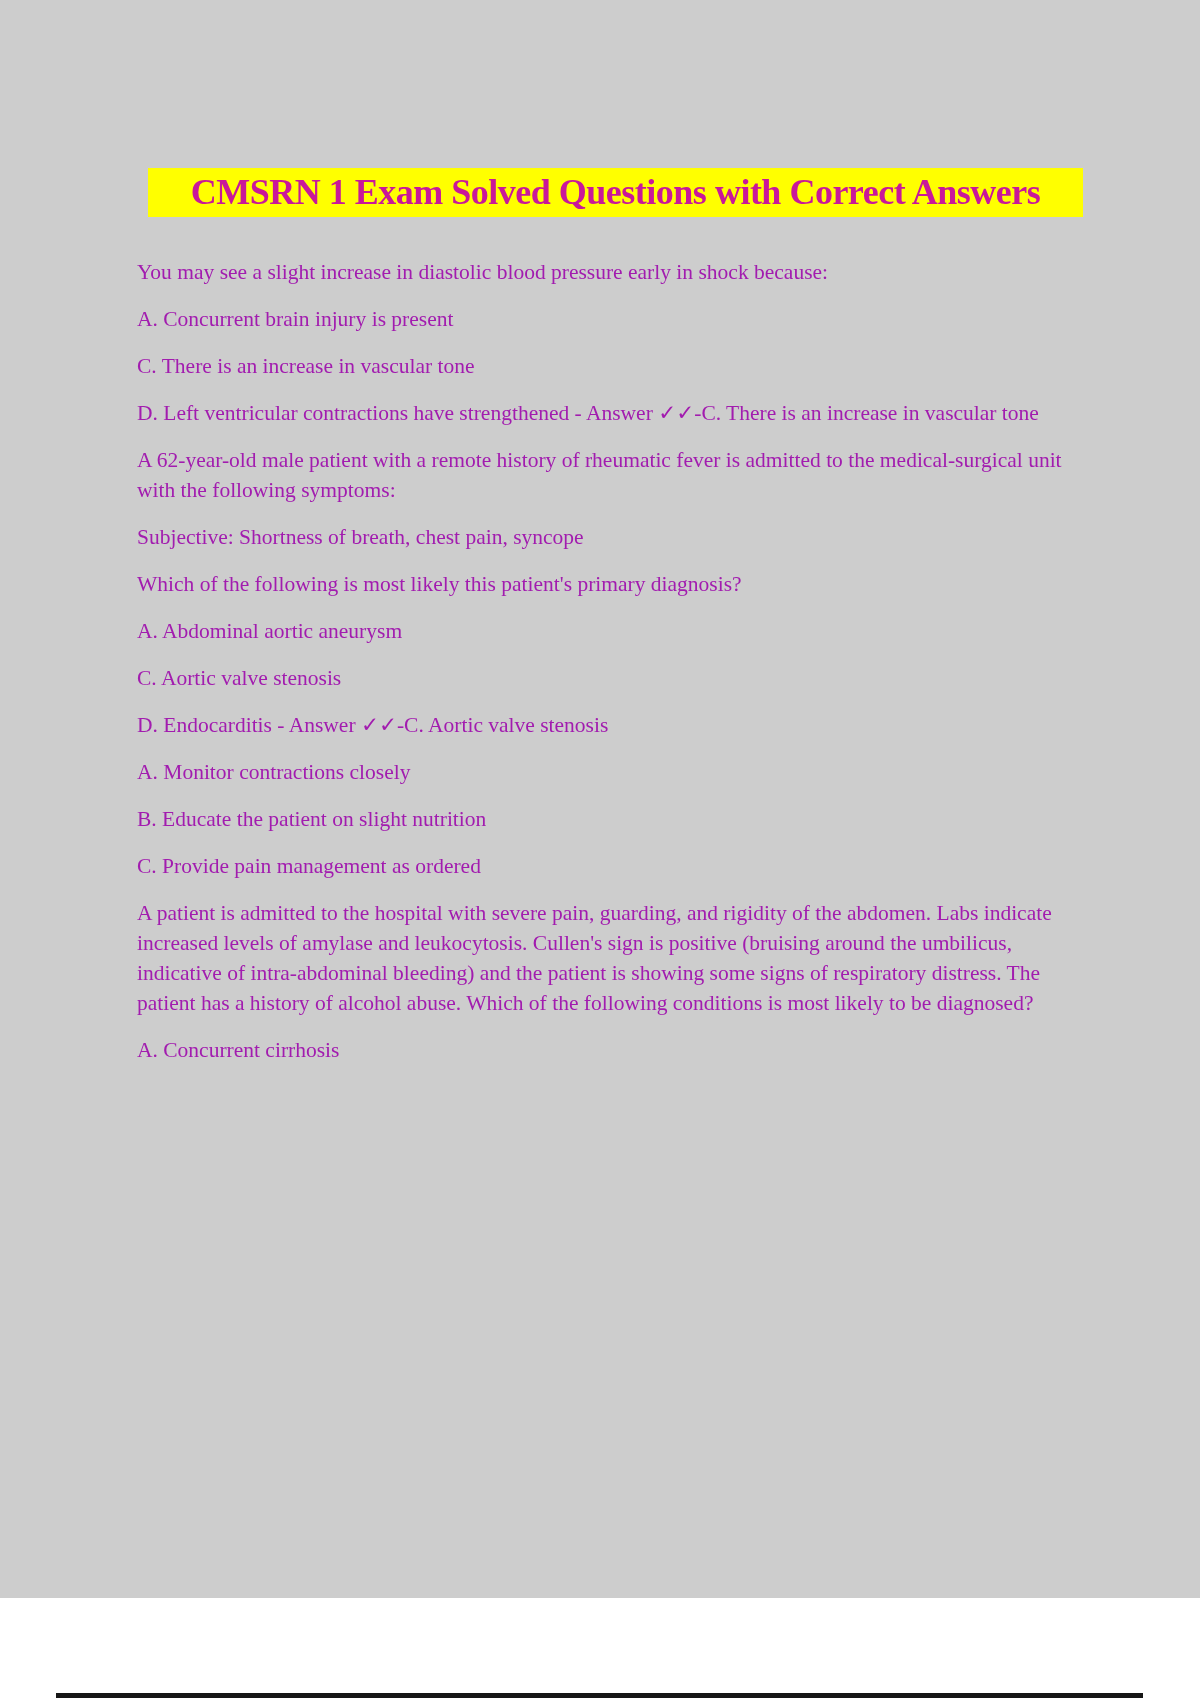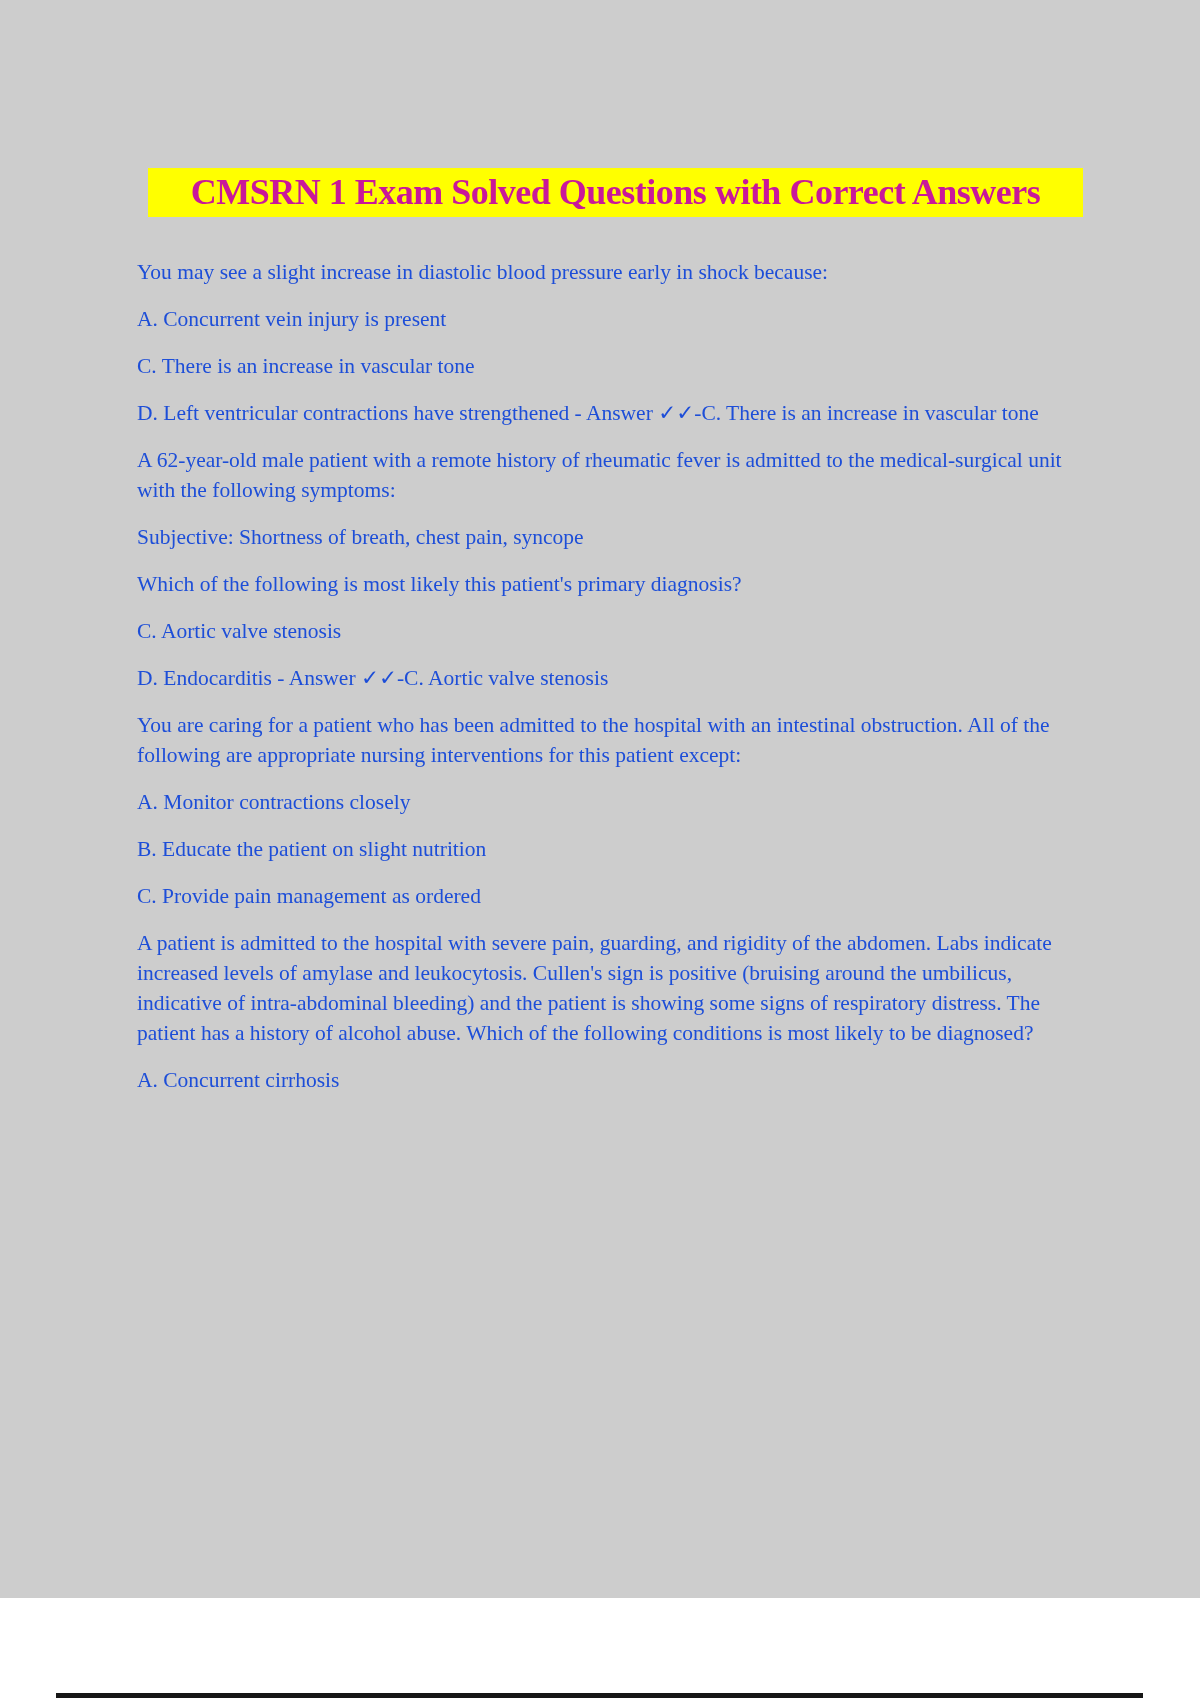--- a/index.html
+++ b/index.html
@@ -32,21 +32,21 @@
     text-align: center;
     white-space: nowrap;
   }
   
   .content {
     position: absolute;
     left: 137px; top: 257px;
     width: 941px;
     font-size: 21.5px;
     line-height: 30px;
-    color: #1d4ed8;
+    color: #a21caf;
   }
   .content p { margin: 0 0 17px 0; }
   
   .bottom-band {
     position: absolute;
     left: 0; top: 1598px;
     width: 1200px; height: 102px;
     background: #ffffff;
   }
   .bottom-rule {
@@ -58,29 +58,29 @@
 </style>
 </head>
 <body>
 
 <div class="paper">
 
   <div class="title-band">CMSRN 1 Exam Solved Questions with Correct Answers</div>
 
   <div class="content">
     <p>You may see a slight increase in diastolic blood pressure early in shock because:</p>
-    <p>A. Concurrent vein injury is present</p>
+    <p>A. Concurrent brain injury is present</p>
     <p>C. There is an increase in vascular tone</p>
     <p>D. Left ventricular contractions have strengthened - Answer ✓✓-C. There is an increase in vascular tone</p>
     <p>A 62-year-old male patient with a remote history of rheumatic fever is admitted to the medical-surgical unit with the following symptoms:</p>
     <p>Subjective: Shortness of breath, chest pain, syncope</p>
     <p>Which of the following is most likely this patient's primary diagnosis?</p>
+    <p>A. Abdominal aortic aneurysm</p>
     <p>C. Aortic valve stenosis</p>
     <p>D. Endocarditis - Answer ✓✓-C. Aortic valve stenosis</p>
-    <p>You are caring for a patient who has been admitted to the hospital with an intestinal obstruction. All of the following are appropriate nursing interventions for this patient except:</p>
     <p>A. Monitor contractions closely</p>
     <p>B. Educate the patient on slight nutrition</p>
     <p>C. Provide pain management as ordered</p>
     <p>A patient is admitted to the hospital with severe pain, guarding, and rigidity of the abdomen. Labs indicate increased levels of amylase and leukocytosis. Cullen's sign is positive (bruising around the umbilicus, indicative of intra-abdominal bleeding) and the patient is showing some signs of respiratory distress. The patient has a history of alcohol abuse. Which of the following conditions is most likely to be diagnosed?</p>
     <p>A. Concurrent cirrhosis</p>
   </div>
 </div>
 
 <div class="bottom-band"></div>
 <div class="bottom-rule"></div>

